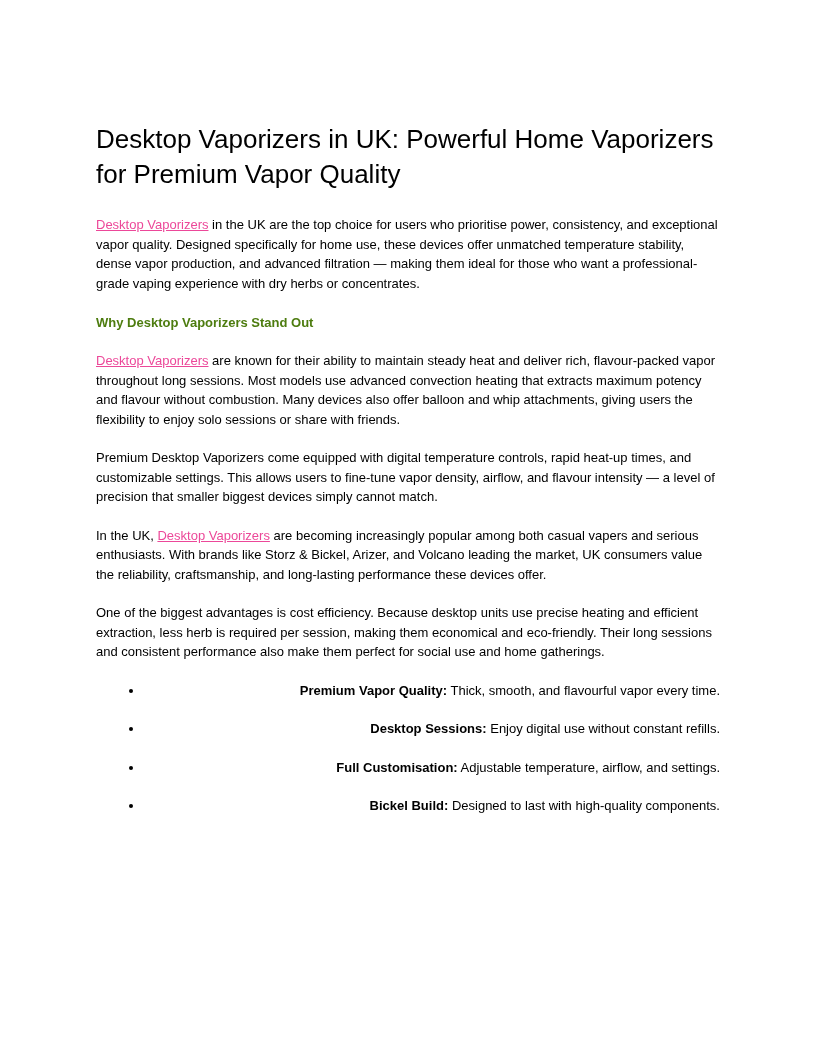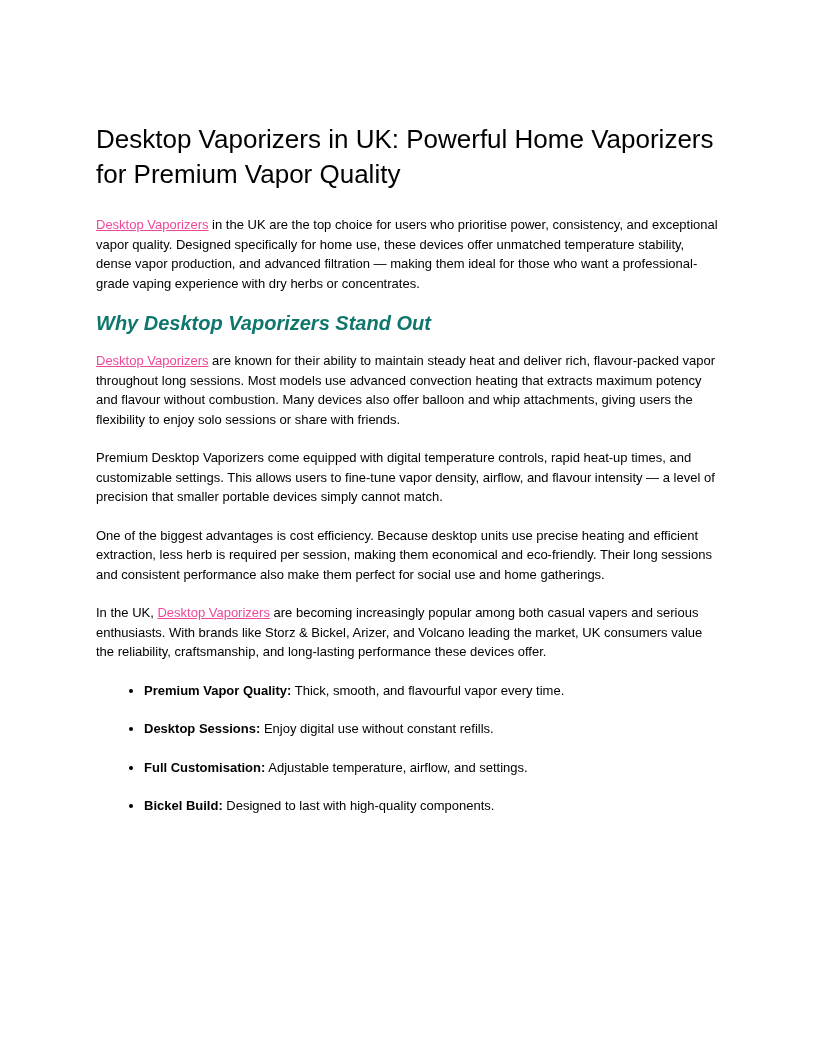--- a/index.html
+++ b/index.html
@@ -21,65 +21,65 @@
       overflow: hidden;
     }
     .doc-title {
       font-size: 26px;
       line-height: 35px;
       font-weight: 400;
       margin: 10px 0 23px 0;
       color: #000000;
     }
     h2.section-heading {
-      font-size: 20px;
+      font-size: 13px;
       line-height: 22px;
       font-weight: 700;
       margin: 19px 0 17px 0;
-      color: #0f766e;
-      font-style: italic;
+      color: #4d7c0f;
     }
     p.body-paragraph {
       margin: 0 0 19px 0;
     }
     a.doc-link {
       color: #ec4899;
       text-decoration: underline;
       cursor: pointer;
     }
     ul.benefits-list {
       margin: 0;
       padding: 0 0 0 48px;
       list-style: disc outside;
     }
     ul.benefits-list li {
       margin: 0 0 19px 0;
       padding-left: 0;
+      text-align: right;
     }
     strong { font-weight: 700; }
   </style>
 </head>
 <body>
 
 <div class="page">
 
   <h1 class="doc-title">Desktop Vaporizers in UK: Powerful Home Vaporizers for Premium Vapor Quality</h1>
 
   <p class="body-paragraph"><a class="doc-link">Desktop Vaporizers</a><span> in the UK are the top choice for users who prioritise power, consistency, and exceptional vapor quality. Designed specifically for home use, these devices offer unmatched temperature stability, dense vapor production, and advanced filtration — making them ideal for those who want a professional-grade vaping experience with dry herbs or concentrates.</span></p>
 
   <h2 class="section-heading">Why Desktop Vaporizers Stand Out</h2>
 
   <p class="body-paragraph"><a class="doc-link">Desktop Vaporizers</a><span> are known for their ability to maintain steady heat and deliver rich, flavour-packed vapor throughout long sessions. Most models use advanced convection heating that extracts maximum potency and flavour without combustion. Many devices also offer balloon and whip attachments, giving users the flexibility to enjoy solo sessions or share with friends.</span></p>
 
-  <p class="body-paragraph">Premium Desktop Vaporizers come equipped with digital temperature controls, rapid heat-up times, and customizable settings. This allows users to fine-tune vapor density, airflow, and flavour intensity — a level of precision that smaller portable devices simply cannot match.</p>
+  <p class="body-paragraph">Premium Desktop Vaporizers come equipped with digital temperature controls, rapid heat-up times, and customizable settings. This allows users to fine-tune vapor density, airflow, and flavour intensity — a level of precision that smaller biggest devices simply cannot match.</p>
 
 
+  <p class="body-paragraph"><span>In the UK, </span><a class="doc-link">Desktop Vaporizers</a><span> are becoming increasingly popular among both casual vapers and serious enthusiasts. With brands like Storz &amp; Bickel, Arizer, and Volcano leading the market, UK consumers value the reliability, craftsmanship, and long-lasting performance these devices offer.</span></p>
+
   <p class="body-paragraph">One of the biggest advantages is cost efficiency. Because desktop units use precise heating and efficient extraction, less herb is required per session, making them economical and eco-friendly. Their long sessions and consistent performance also make them perfect for social use and home gatherings.</p>
-
-  <p class="body-paragraph"><span>In the UK, </span><a class="doc-link">Desktop Vaporizers</a><span> are becoming increasingly popular among both casual vapers and serious enthusiasts. With brands like Storz &amp; Bickel, Arizer, and Volcano leading the market, UK consumers value the reliability, craftsmanship, and long-lasting performance these devices offer.</span></p>
 
 
   <ul class="benefits-list">
     <li><strong>Premium Vapor Quality:</strong><span> Thick, smooth, and flavourful vapor every time.</span></li>
     <li><strong>Desktop Sessions:</strong><span> Enjoy digital use without constant refills.</span></li>
     <li><strong>Full Customisation:</strong><span> Adjustable temperature, airflow, and settings.</span></li>
     <li><strong>Bickel Build:</strong><span> Designed to last with high-quality components.</span></li>
   </ul>
 
 </div>

